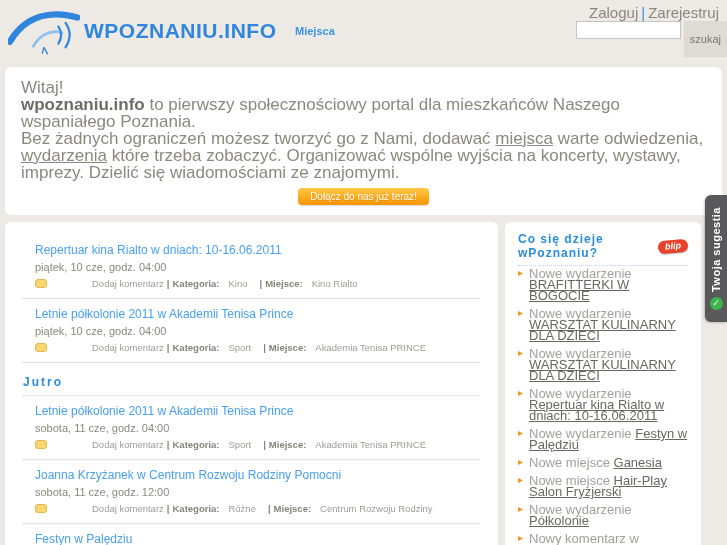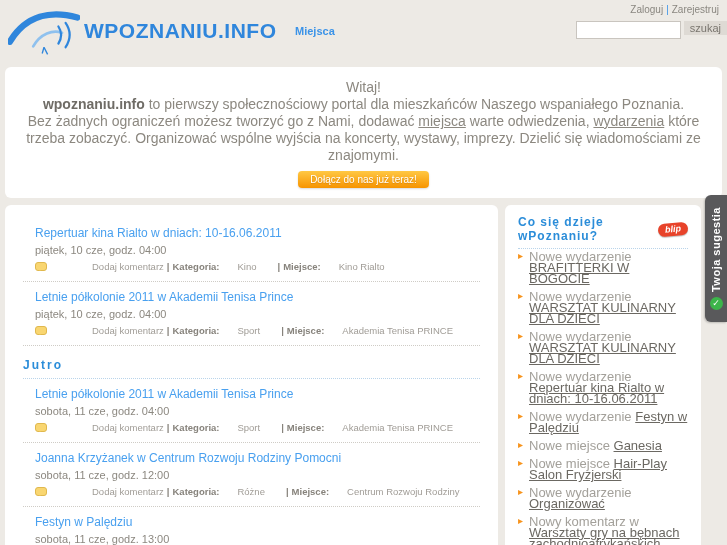--- a/index.html
+++ b/index.html
@@ -6,51 +6,51 @@
   html,body { width:727px; }
   body { font-family:"Liberation Sans", sans-serif; background:#edeae5; }
   .page { position:relative; width:727px; height:545px; overflow:hidden; background:#edeae5; }
 
   
   .header { position:relative; height:62px; }
   .logo { position:absolute; left:8px; top:4px; display:flex; align-items:center; cursor:pointer; }
   .logo svg { width:72px; height:54px; }
   .logo-text { font-size:21px; font-weight:bold; color:#2f86dc; letter-spacing:0.5px; margin-left:4px; }
   .nav-link { position:absolute; left:295px; top:25px; font-size:11px; font-weight:bold; color:#3b93e8; text-decoration:none; cursor:pointer; }
-  .auth { position:absolute; right:8px; top:4px; font-size:10px; color:#8a8780; }
+  .auth { position:absolute; right:8px; top:4px; font-size:15px; color:#8a8780; }
   .auth a { color:#8a8780; text-decoration:none; cursor:pointer; }
   .auth .pipe { color:#3b93e8; margin:0 3px; }
   .searchbar { position:absolute; right:0; top:21px; display:flex; }
   .search-input { width:105px; height:18px; border:1px solid #c9c5bf; background:#fff; font-size:11px; padding:0 4px; outline:none; }
-  .search-btn { height:14px; margin-left:3px; border:none; background:#dedad4; color:#7a766f; font-size:11px; padding:0 6px; cursor:pointer; }
+  .search-btn { height:36px; margin-left:3px; border:none; background:#dedad4; color:#7a766f; font-size:11px; padding:0 6px; cursor:pointer; }
 
   
   .box { background:#fff; border-radius:6px; }
   .welcome-box { margin:5px 5px 0 5px; padding:12px 16px 10px; }
-  .welcome-box p { font-size:14px; color:#8c8880; line-height:17px;text-align:center; }
+  .welcome-box p { font-size:17px; color:#8c8880; line-height:17px; }
   .welcome-box .bold { font-weight:bold; color:#6f6c66; }
   .welcome-box a { color:#8c8880; text-decoration:underline; cursor:pointer; }
   .btn-orange { display:inline-block; border:none; cursor:pointer; color:#fff; font-size:10px; text-align:right;
     background:linear-gradient(#ffc844,#f79400); border-radius:4px; padding:3px 12px;
     text-shadow:0 1px 1px rgba(200,120,0,.6); box-shadow:0 1px 2px rgba(0,0,0,.15); }
   .btn-row { text-align:center; margin-top:5px; }
 
   
   .main { display:flex; margin:7px 5px 0 5px; align-items:flex-start; }
   .left-col { width:493px; padding:13px 18px 10px; min-height:395px; }
   .right-col { width:196px; margin-left:7px; }
 
   .sec-title { font-size:12px; font-weight:bold; color:#2b8dd9; letter-spacing:2px; }
   .sec-title.dotted { border-bottom:1px dotted #b9d4ea; padding-bottom:6px; }
   .event { padding:8px 0 9px 12px; border-bottom:1px dotted #cfccc6; }
   .event-title { display:block; font-size:12px; color:#49a0ef; text-decoration:none; cursor:pointer; margin-bottom:4px; }
   .event-date { font-size:11px; color:#8c8880; margin-bottom:5px; }
   .event-meta { font-size:9.5px; color:#a09c96; display:flex; align-items:center; }
   .event-meta b { color:#87837c; }
-  .event-meta .val { color:#a09c96; margin:0 18px; }
+  .event-meta .val { color:#a09c96; margin:0 9px; }
   .event-meta .sep { font-weight:bold; color:#87837c; margin:0 3px; }
   .meta-link { color:#a09c96; text-decoration:none; cursor:pointer;padding-left:40px; }
   .bubble { display:inline-block; width:12px; height:9px; background:#f9d671; border:1px solid #e0b84e; border-radius:3px; position:relative; margin-right:5px; flex:none; }
   .bubble::after { content:''; position:absolute; bottom:-4px; left:2px; border:3px solid transparent; border-top:4px solid #f9d671; border-left-width:2px; border-right-width:2px; }
   .gap { height:12px; }
 
   
   .activity-box { padding:10px 13px 12px; }
   .activity-head { display:flex; align-items:center; border-bottom:1px dotted #b9d4ea; padding-bottom:5px; margin-bottom:2px; }
   .activity-head .sec-title { letter-spacing:1px; }
@@ -180,21 +180,21 @@
           <span class="sec-title">Co się dzieje wPoznaniu?</span>
           <span class="blip-badge">blip</span>
         </div>
         <div class="act-item"><span>Nowe wydarzenie </span><a>BRAFITTERKI W BOGOCIE</a></div>
         <div class="act-item"><span>Nowe wydarzenie </span><a>WARSZTAT KULINARNY DLA DZIECI</a></div>
         <div class="act-item"><span>Nowe wydarzenie </span><a>WARSZTAT KULINARNY DLA DZIECI</a></div>
         <div class="act-item"><span>Nowe wydarzenie </span><a>Repertuar kina Rialto w dniach: 10-16.06.2011</a></div>
         <div class="act-item"><span>Nowe wydarzenie </span><a>Festyn w Palędziu</a></div>
         <div class="act-item"><span>Nowe miejsce </span><a>Ganesia</a></div>
         <div class="act-item"><span>Nowe miejsce </span><a>Hair-Play Salon Fryzjerski</a></div>
-        <div class="act-item"><span>Nowe wydarzenie </span><a>Organizować</a></div>
+        <div class="act-item"><span>Nowe wydarzenie </span><a>Półkolonie</a></div>
         <div class="act-item"><span>Nowy komentarz w </span><a>Warsztaty gry na bębnach zachodnioafrykańskich Djembe/Dundun!!! POZNAŃ, sobota 11.06.2011 !!!</a></div>
 
       </div>
 
     </div>
   </div>
 
   <div class="suggestion-tab">
     <span class="vtext">Twoja sugestia</span>
     <span class="check-circle">✓</span>

